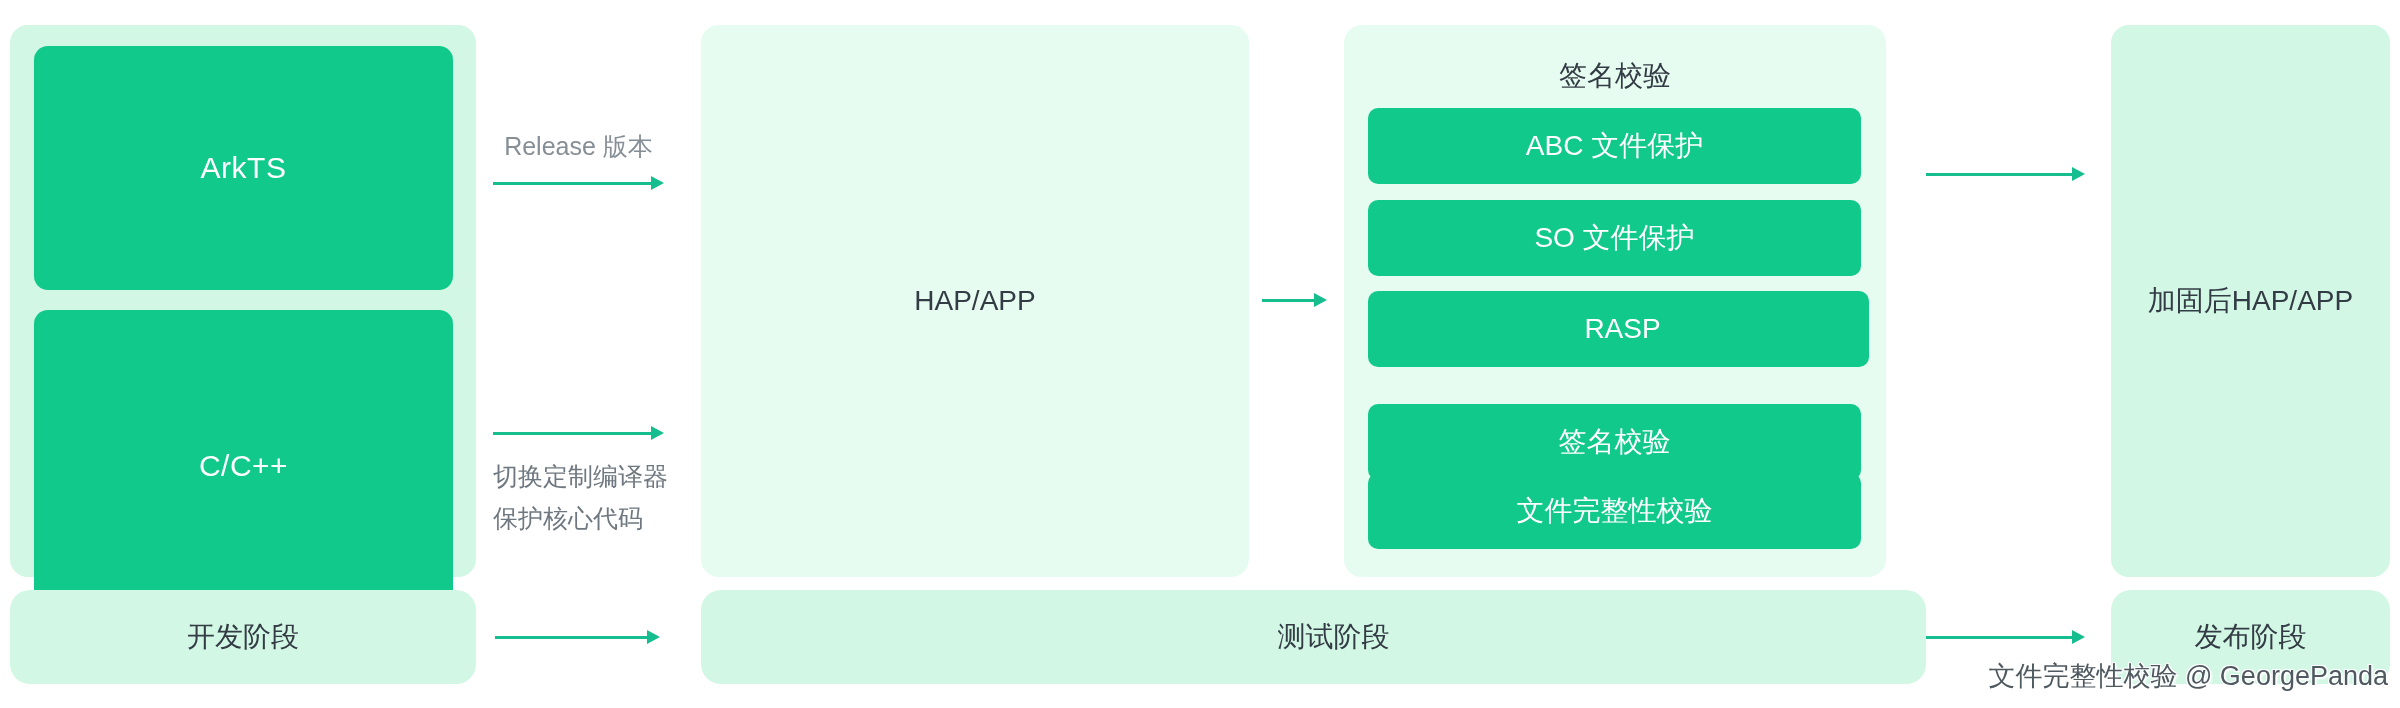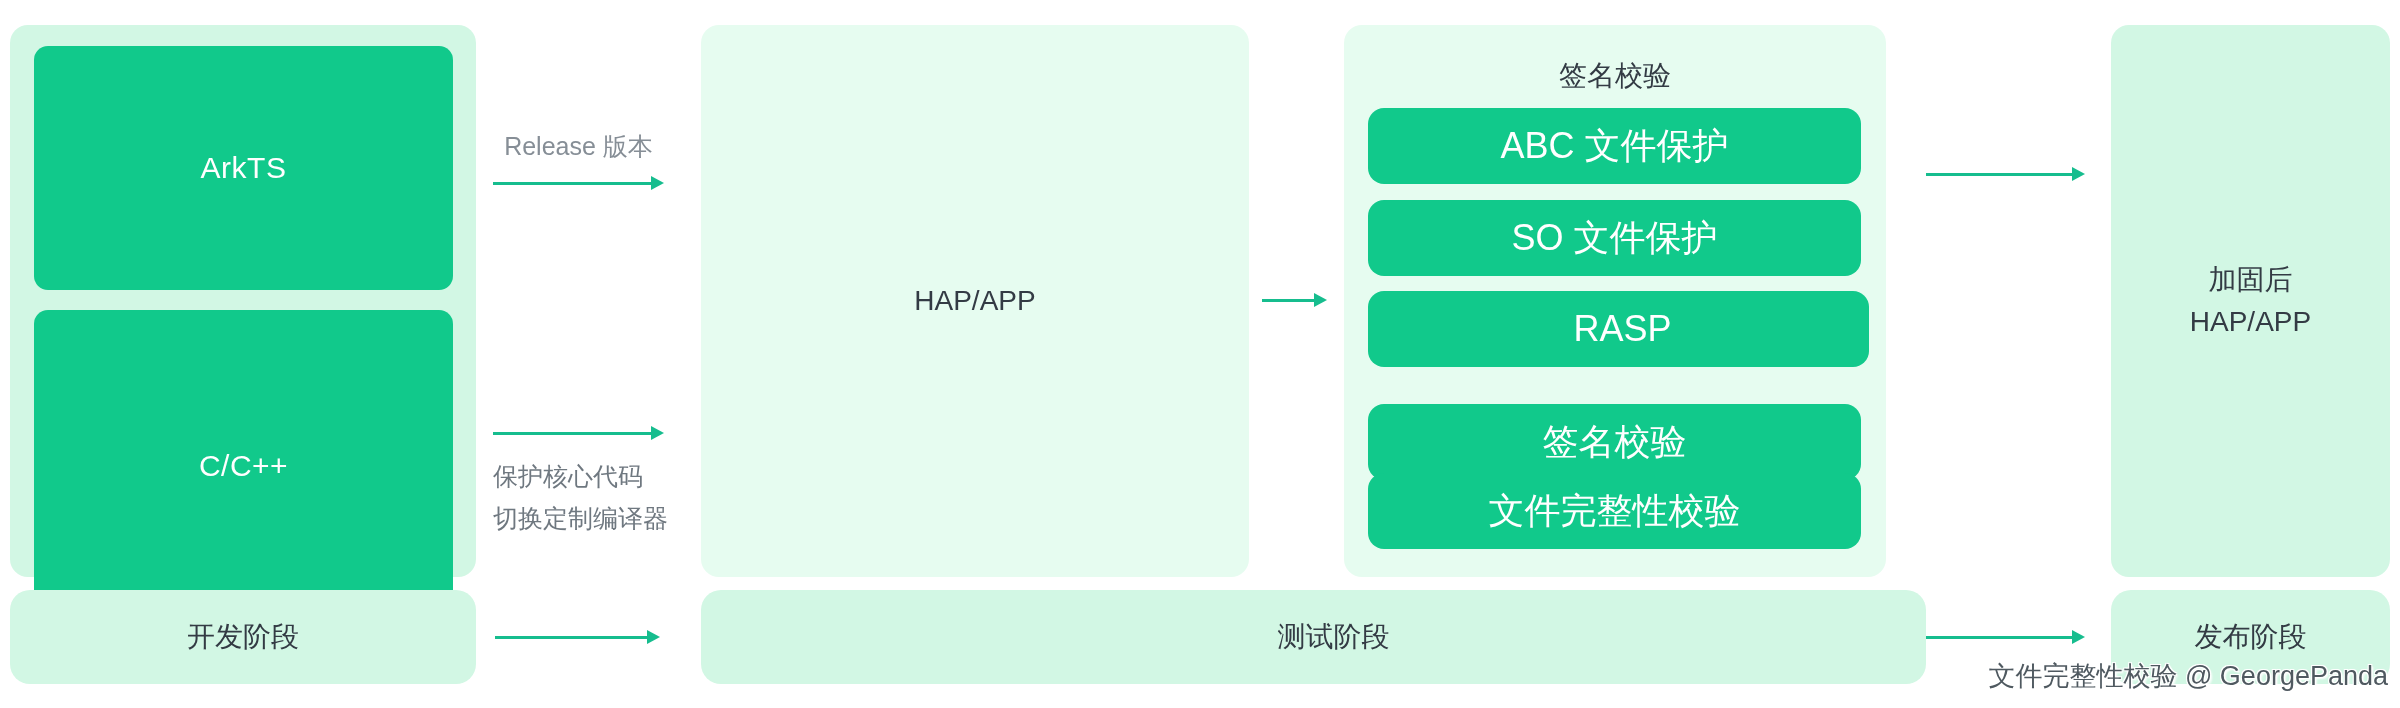--- a/index.html
+++ b/index.html
@@ -10,23 +10,23 @@
   .panel.mint{background:#d2f7e4;}
   .panel.pale{background:#e6fcf0;}
 
   .node{position:absolute;background:#11c98b;border-radius:14px;
         display:flex;align-items:center;justify-content:center;
         color:#ffffff;font-size:30px;font-weight:500;letter-spacing:.5px;}
 
   .center-label{position:absolute;display:flex;align-items:center;justify-content:center;
         color:#333b44;font-size:28px;text-align:center;}
 
-  .pbtn{position:absolute;left:1368px;width:493px;height:76px;background:#11c98b;border-radius:16px;
+  .pbtn{position:absolute;left:1368px;width:493px;height:76px;background:#11c98b;border-radius:10px;
         display:flex;align-items:center;justify-content:center;
-        color:#ffffff;font-size:36px;font-weight:500;}
+        color:#ffffff;font-size:28px;font-weight:500;}
 
   .stage-box{position:absolute;top:590px;height:94px;background:#d2f7e4;border-radius:20px;
         display:flex;align-items:center;justify-content:center;
         color:#333b44;font-size:28px;}
 
   .arrow{position:absolute;height:3px;background:#16bd8e;}
   .arrow::after{content:"";position:absolute;right:-12px;top:-6px;width:0;height:0;
         border-left:13px solid #16bd8e;border-top:7.5px solid transparent;border-bottom:7.5px solid transparent;}
 
   .gray-label{position:absolute;color:#868e96;font-size:25px;}
@@ -47,42 +47,42 @@
     <div class="node" style="left:24px;top:285px;width:419px;height:312px;">
       <span>C/C++</span>
     </div>
   </div>
 
   <div class="gray-label" style="left:493px;top:130px;width:171px;text-align:center;">Release 版本</div>
   <div class="arrow" style="left:493px;top:182px;width:159px;"></div>
 
   <div class="arrow" style="left:493px;top:432px;width:159px;"></div>
   <div class="gray-label dark" style="left:493px;top:455px;">
+    <div>切换定制编译器</div>
     <div>保护核心代码</div>
-    <div>切换定制编译器</div>
   </div>
 
   <div class="panel pale" style="left:701px;top:25px;width:548px;height:552px;"></div>
   <div class="center-label" style="left:701px;top:25px;width:548px;height:552px;">HAP/APP</div>
 
   <div class="arrow" style="left:1262px;top:299px;width:53px;"></div>
 
   <div class="panel pale" style="left:1344px;top:25px;width:542px;height:552px;">
     <div class="center-label" style="left:0;top:31px;width:542px;height:40px;">签名校验</div>
   </div>
   <div class="pbtn" style="top:108px;">ABC 文件保护</div>
   <div class="pbtn" style="top:200px;">SO 文件保护</div>
   <div class="pbtn" style="top:291px;padding-left:8px;">RASP</div>
   <div class="pbtn" style="top:404px;">签名校验</div>
   <div class="pbtn" style="top:473px;">文件完整性校验</div>
 
   <div class="arrow" style="left:1926px;top:173px;width:147px;"></div>
 
   <div class="panel mint" style="left:2111px;top:25px;width:279px;height:552px;"></div>
-  <div class="center-label" style="left:2111px;top:25px;width:279px;height:552px;line-height:42px;flex-direction:column;">
+  <div class="center-label" style="left:2111px;top:25px;width:279px;height:552px;line-height:42px;flex-direction:row;">
     <div>加固后</div>
     <div>HAP/APP</div>
   </div>
 
   <div class="stage-box" style="left:10px;width:466px;">
     <span>开发阶段</span>
   </div>
   <div class="arrow" style="left:495px;top:636px;width:153px;"></div>
   <div class="stage-box" style="left:701px;width:1185px;padding-left:40px;">
     <span>测试阶段</span>

